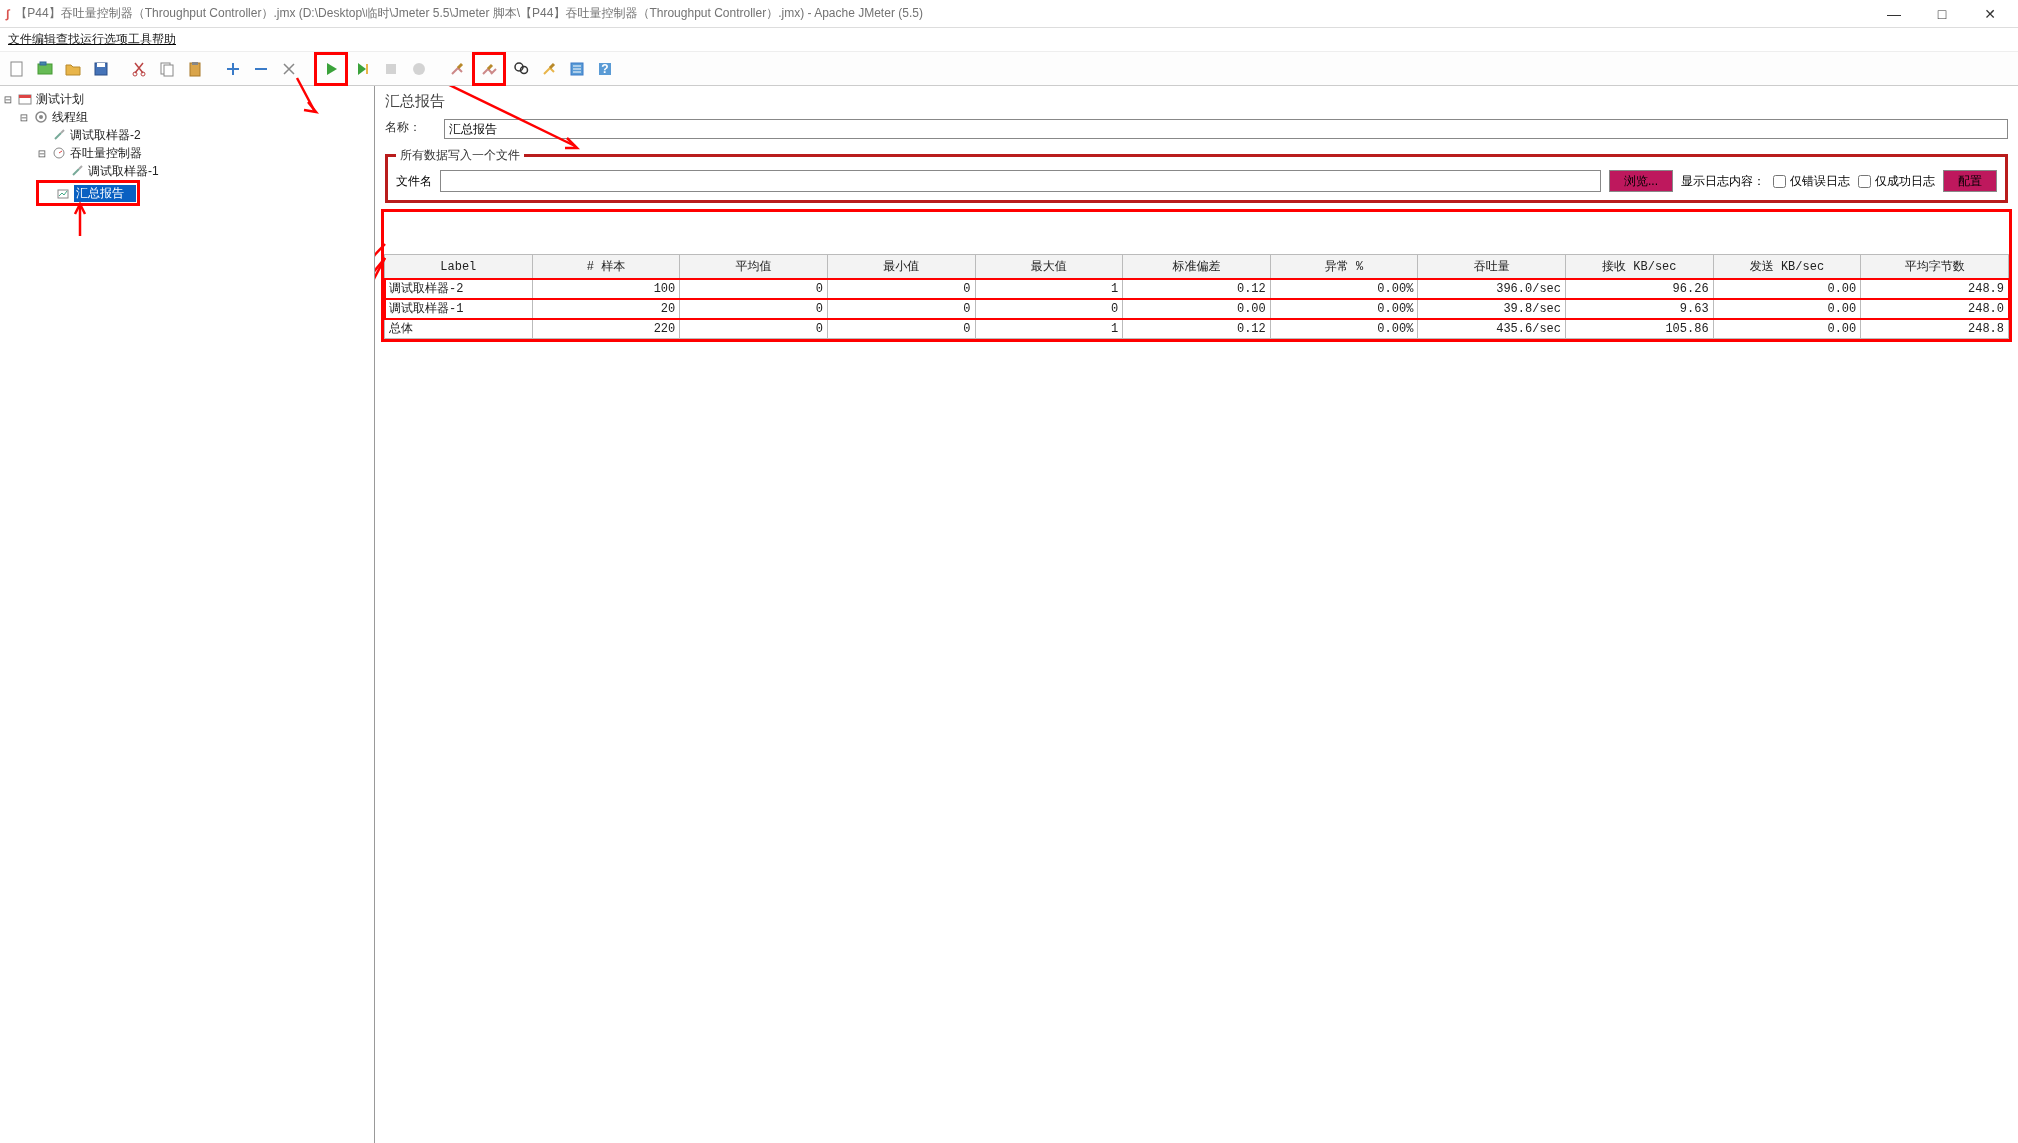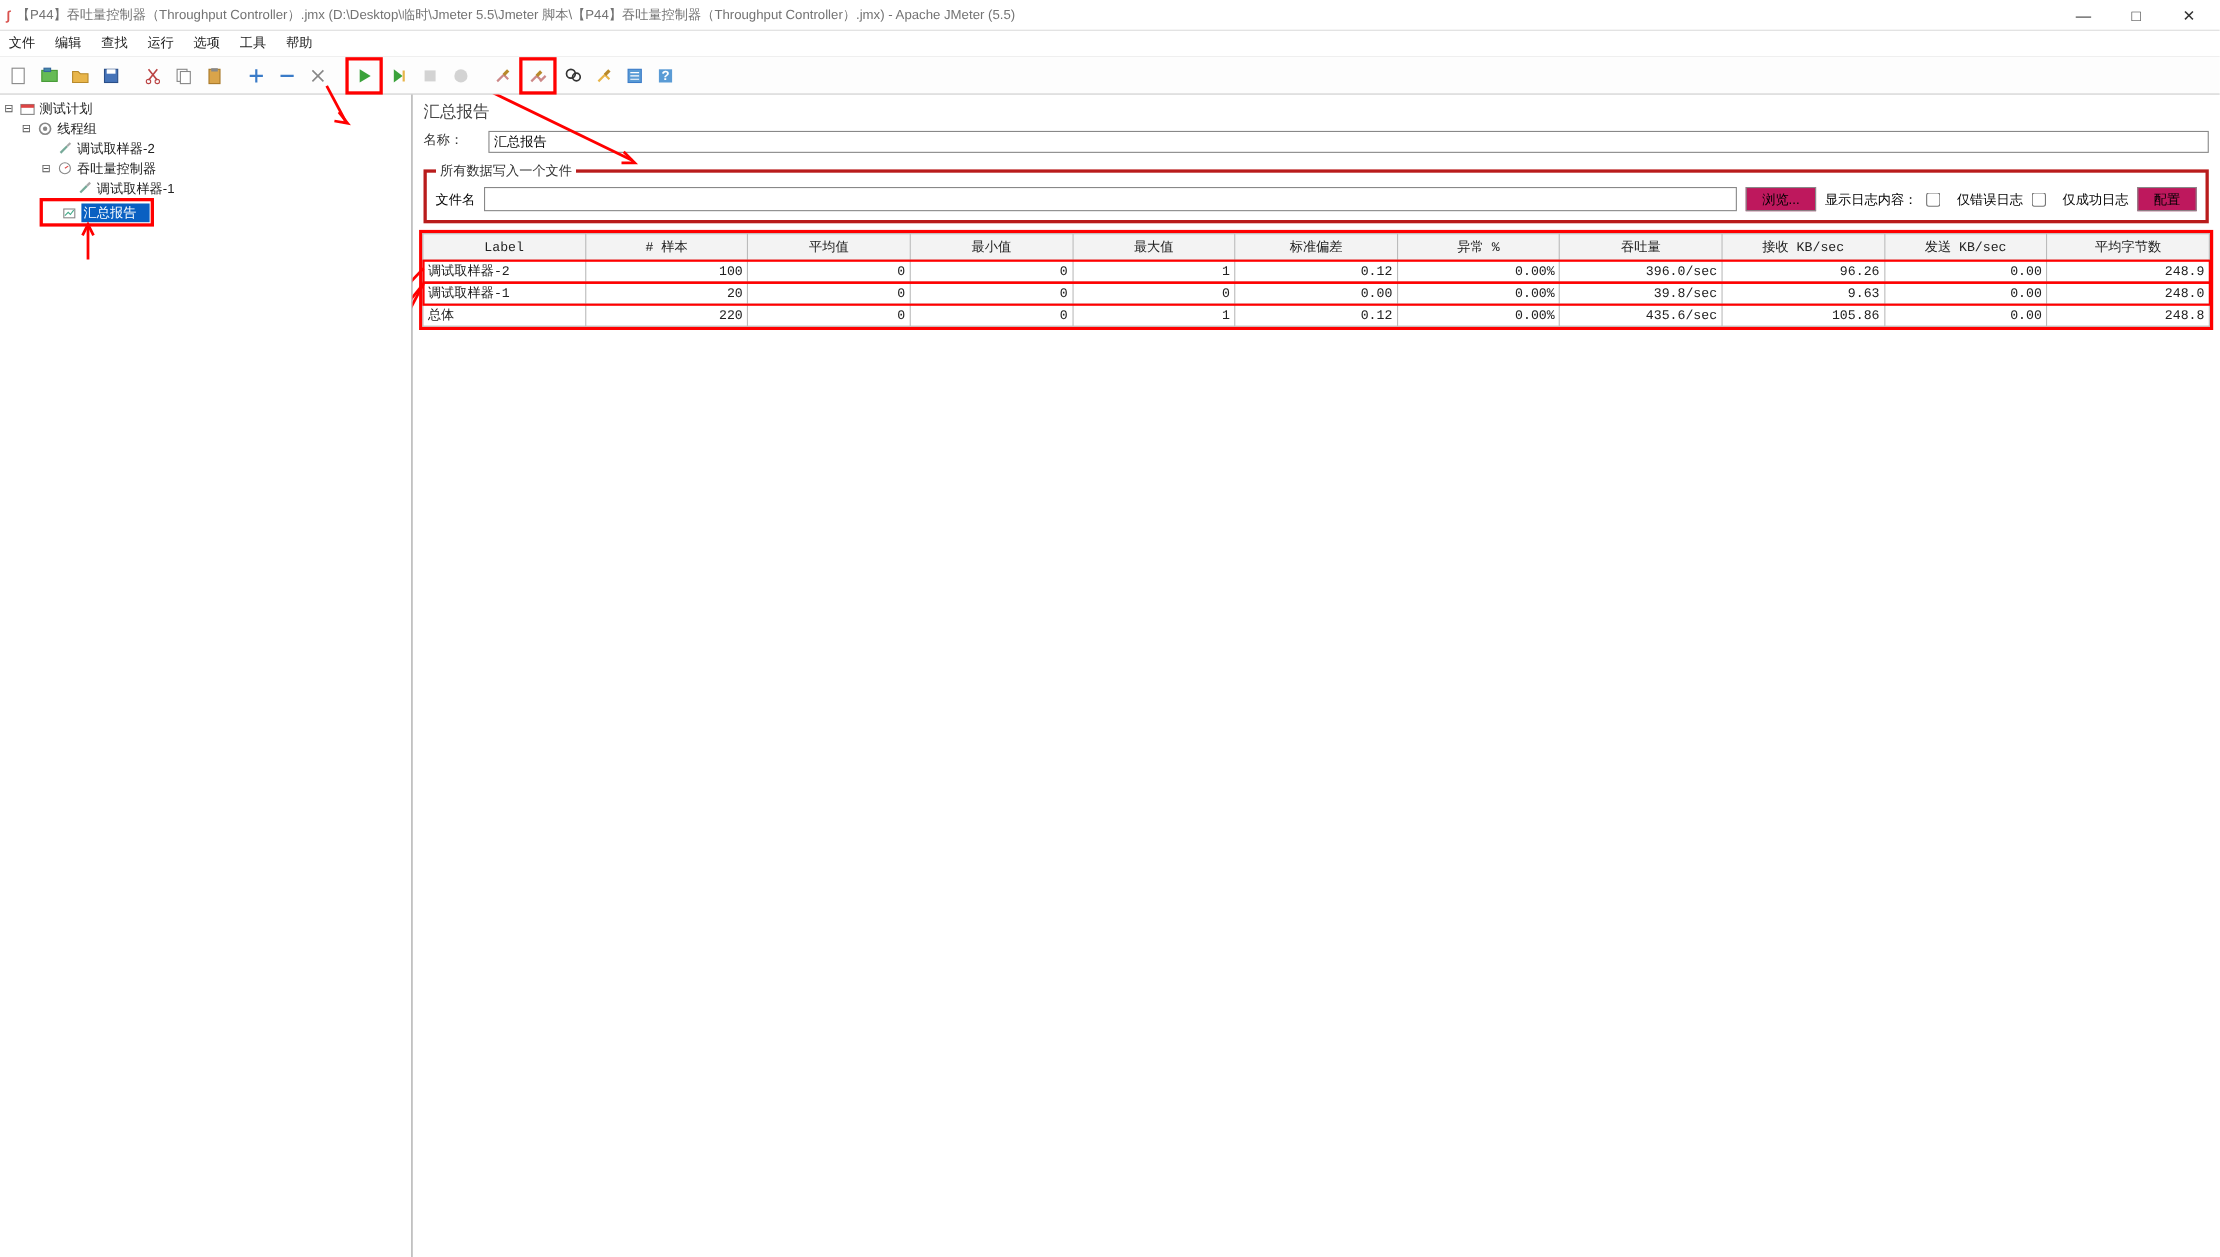--- a/index.html
+++ b/index.html
@@ -4,21 +4,21 @@
 <style>
 * { box-sizing: border-box; margin: 0; padding: 0; font-family: "Microsoft YaHei", Arial, sans-serif; font-size: 12px; }
 body { background: #fff; overflow: hidden; }
 
 .titlebar { height: 28px; display: flex; align-items: center; padding: 0 6px; border-bottom: 1px solid #ddd; }
 .titlebar .feather { color: #d9534f; font-style: italic; font-weight: bold; margin-right: 6px; }
 .titlebar .title { flex: 1; color: #737373; }
 .win-controls { display: flex; gap: 24px; padding-right: 10px; }
 .win-controls span { width: 24px; text-align: center; color: #333; font-size: 14px; cursor: default; }
 
-.menubar { height: 24px; display: flex; align-items: center; padding: 0 8px; gap: 18px; border-bottom: 1px solid #eee; }
+.menubar { height: 24px; display: flex; align-items: center; padding: 0 8px; border-bottom: 1px solid #eee; text-decoration: underline; }
 .menubar span { color: #222; }
 
 .toolbar { height: 34px; display: flex; align-items: center; padding: 2px 4px; gap: 2px; border-bottom: 1px solid #ccc; background: #fdfdfd; }
 .tbtn { width: 26px; height: 26px; display: flex; align-items: center; justify-content: center; border: 1px solid transparent; position: relative; }
 .tbtn.sep { width: 8px; }
 .tbtn svg { width: 18px; height: 18px; }
 .tbtn.disabled svg { opacity: 0.35; filter: grayscale(100%); }
 .annot-box { border: 3px solid red; padding: 1px; }
 
 .main { display: flex; height: calc(100vh - 28px - 24px - 34px); }
@@ -36,25 +36,25 @@
 .panel-title { padding: 6px 10px 4px; color: #444; font-size: 15px; }
 .form-row { display: flex; align-items: flex-start; padding: 4px 10px; gap: 21px; }
 .form-row label { color: #333; min-width: 38px; }
 .form-row input[type=text] { flex: 1; border: 1px solid #888; height: 20px; padding: 0 4px; font-size: 12px; }
 
 fieldset { margin: 4px 10px; border: 3px solid #b91c1c; padding: 6px 8px 8px; }
 fieldset legend { color: #333; padding: 0 4px; font-size: 12px; }
 .file-row { display: flex; align-items: center; gap: 8px; }
 .file-row input[type=text] { flex: 1; border: 1px solid #888; height: 22px; padding: 0 4px; }
 .btn { border: 1px solid #888; background: #be185d; padding: 2px 14px; height: 22px; }
-.chk { display: flex; align-items: center; gap: 15px; }
+.chk { display: flex; align-items: center; gap: 4px; }
 .chk input { width: 13px; height: 13px; }
 
 .table-wrap { margin: 2px 6px; border: 3px solid red; }
-table { width: 100%; border-collapse: collapse; table-layout: fixed; }
+table { width: 100%; border-collapse: collapse; table-layout: fixed; margin-top: 42px; }
 th { background: #f3f3f3; border: 1px solid #bbb; padding: 3px 4px; text-align: center; font-weight: normal; color: #222; font-family: "Courier New", monospace; }
 td { border: 1px solid #bbb; padding: 1px 4px; font-family: "Courier New", monospace; color: #222; height: 16px; }
 td.r { text-align: right; }
 td.l { text-align: left; }
 .row-hl { outline: 2px solid red; outline-offset: -1px; }
 
 .bottom-bar { border-top: 1px solid #aaa; padding: 6px 10px; display: flex; justify-content: center; align-items: center; gap: 18px; }
 
 
 .overlay { position: absolute; inset: 0; pointer-events: none; }

